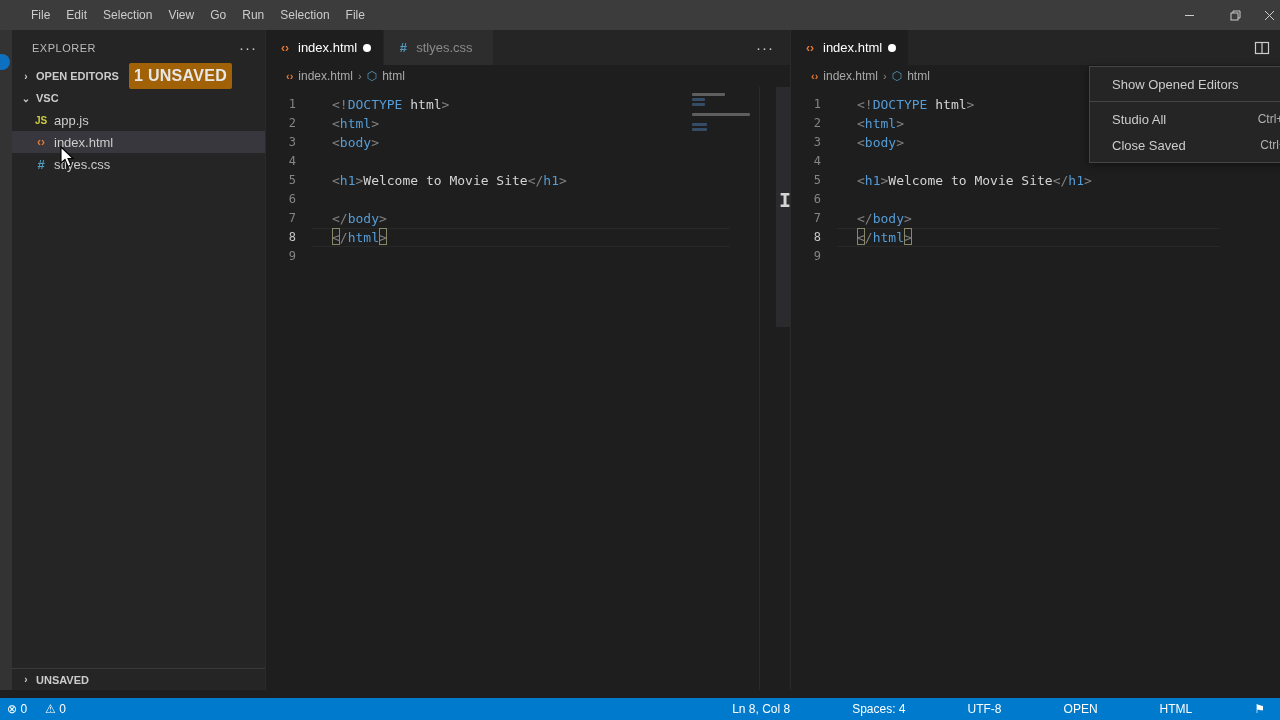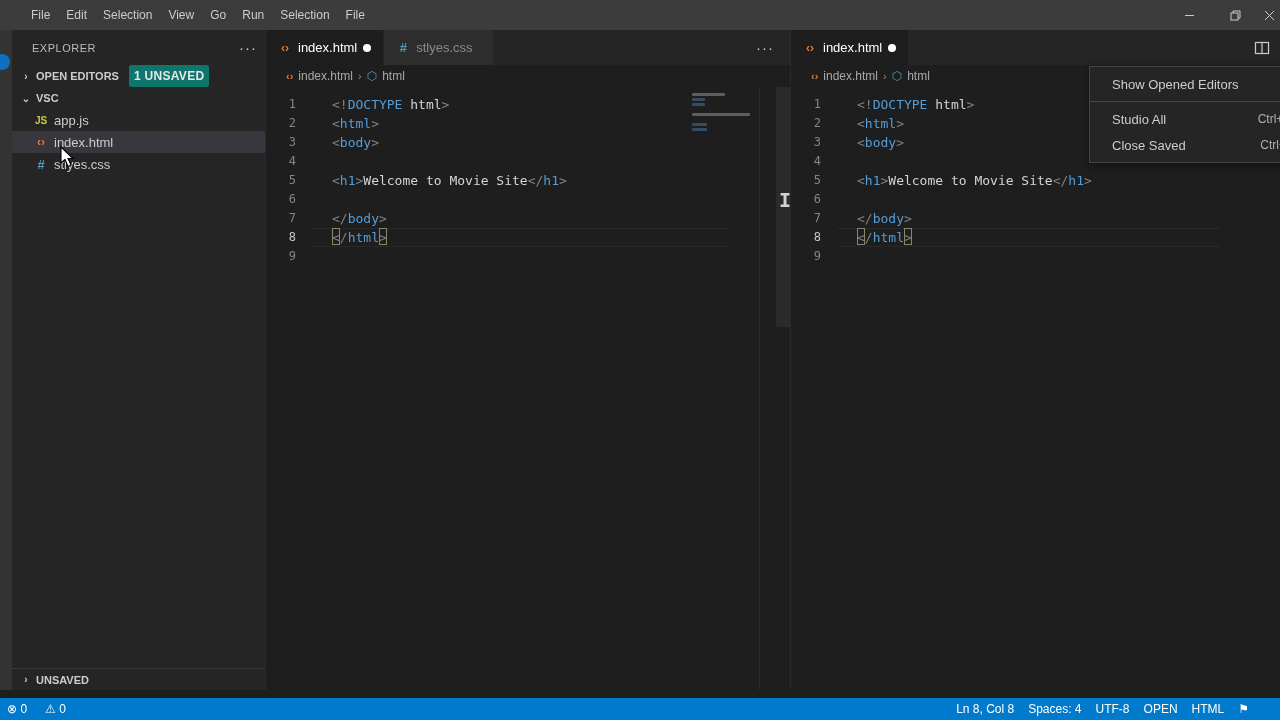--- a/index.html
+++ b/index.html
@@ -56,21 +56,21 @@
   }
   .sidebar-title { font-size: 11px; letter-spacing: .5px; color: #bbbbbb; font-weight: 400; }
   .sidebar-more { font-size: 15px; color: #cccccc; letter-spacing: 1px; line-height: 10px; }
 
   .section-row {
     height: 22px; display: flex; align-items: center; gap: 4px;
     padding-left: 8px; font-size: 11px; font-weight: bold; color: #cccccc;
   }
   .twisty { width: 12px; font-size: 10px; color: #cccccc; display: inline-block; text-align: center; }
   .badge {
-    background: #0f766e; color: #e7e7e7; font-size: 12px; font-weight: bold;
+    background: #a16207; color: #e7e7e7; font-size: 16px; font-weight: bold;
     border-radius: 2px; padding: 4px 5px; margin-left: 6px; letter-spacing: .3px;
   }
 
   .file-row {
     height: 22px; display: flex; align-items: center; gap: 6px;
     padding-left: 22px; font-size: 13px; color: #cccccc; cursor: pointer;
   }
   .file-row.selected { background: #37373d; }
   .ficon { width: 14px; text-align: center; font-size: 10px; font-weight: bold; }
   .ficon.js { color: #cbcb41; }
@@ -175,21 +175,21 @@
   .cm-key { margin-left: auto; color: #b0b0b0; font-size: 12px; padding-left: 24px; }
   .cm-sep { height: 1px; background: #454545; margin: 4px 0; }
 
   
   .statusbar {
     position: absolute; left: 0; bottom: 0; width: 1280px; height: 22px;
     background: #007acc; color: #ffffff; display: flex; align-items: center;
     font-size: 12px;
   }
   .sb-left { display: flex; align-items: center; gap: 4px; padding-left: 0px; }
-  .sb-right { margin-left: auto; display: flex; align-items: center; padding-right: 24px; }
+  .sb-right { margin-left: auto; display: flex; align-items: center; padding-right: 8px; gap: 48px; }
   .sb-item { padding: 0 7px; line-height: 22px; white-space: nowrap; cursor: pointer; }
 
   
   .mouse-cursor { position: absolute; left: 60px; top: 146px; z-index: 60; pointer-events: none; }
   .text-caret-ibeam {
     position: absolute; left: 779px; top: 188px; z-index: 30;
     font-family: "DejaVu Sans Mono", monospace; font-size: 20px; color: #d4d4d4;
     font-weight: bold;
   }
 </style>

